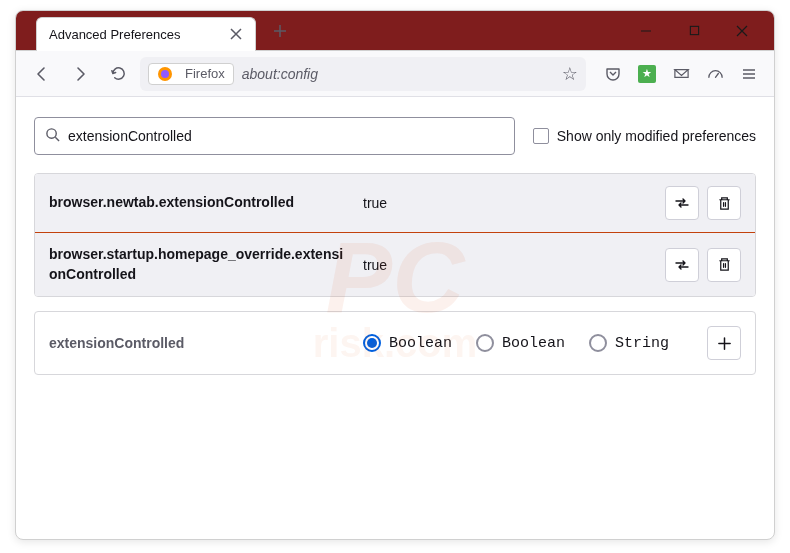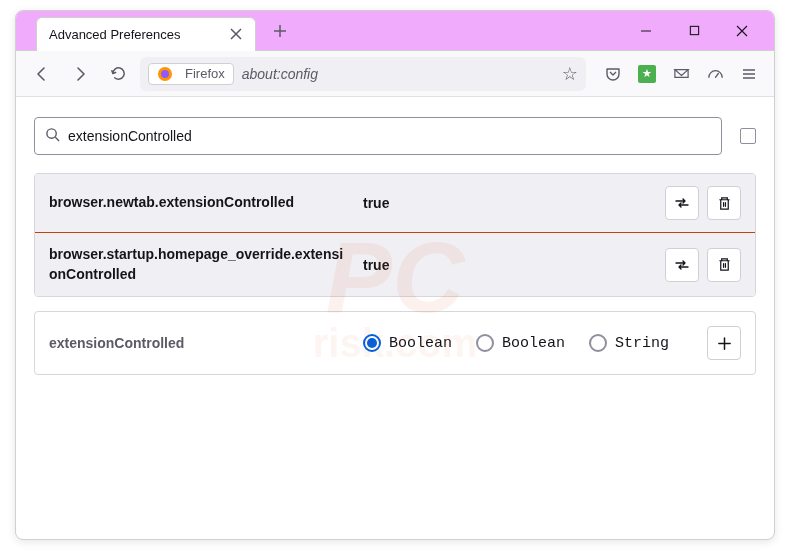--- a/index.html
+++ b/index.html
@@ -18,21 +18,21 @@
       background: #fff;
       border: 1px solid #d0d0d0;
       border-radius: 8px;
       overflow: hidden;
       box-shadow: 0 2px 8px rgba(0,0,0,0.1);
     }
     .titlebar {
       display: flex;
       align-items: center;
       height: 40px;
-      background: #f0abfc;
+      background: #7f1d1d;
       border-bottom: 1px solid #d0d0d0;
     }
     .tab {
       display: flex;
       align-items: center;
       height: 34px;
       background: #fff;
       border: 1px solid #d0d0d0;
       border-bottom: none;
       border-radius: 6px 6px 0 0;
@@ -90,21 +90,21 @@
     .checkbox-label { display:flex; align-items:center; gap:8px; font-size:14px; color:#15141a; cursor:pointer;}
     .checkbox { width:16px; height:16px; border:1px solid #8f8f9d; border-radius:2px; background:#fff;}
     
     .prefs-table { border:1px solid #d7d7db; border-radius:4px; overflow:hidden;}
     .pref-row {
       display:flex; align-items:center; padding:12px 14px; gap:14px;
       background:#f0f0f4; border-bottom:1px solid #c2410c;
     }
     .pref-row:last-child { border-bottom:none; }
     .pref-name { font-size:14px; font-weight:700; color:#15141a; width:300px; word-wrap:break-word; line-height:1.4;}
-    .pref-value { font-size:14px; font-weight:700; color:#15141a; flex:1;}
+    .pref-value { font-size:14px; font-weight:400; color:#15141a; flex:1;}
     .pref-actions { display:flex; gap:8px;}
     .act-btn {
       width:34px; height:34px; display:flex; align-items:center; justify-content:center;
       background:#fff; border:1px solid #cfcfd8; border-radius:4px; cursor:pointer; color:#15141a;
     }
     
     .new-pref {
       display:flex; align-items:center; padding:14px; gap:14px; margin-top:14px;
       border:1px solid #d7d7db; border-radius:4px;
     }
@@ -223,20 +223,21 @@
         <span class="search-icon">
           <svg width="15" height="15" viewBox="0 0 16 16">
               <circle cx="7" cy="7" r="5" stroke="currentColor" stroke-width="1.5" fill="none"></circle>
               <path d="M11 11 L15 15" stroke="currentColor" stroke-width="1.5"></path>
             </svg>
         </span>
         <input class="search-input" value="extensionControlled" style="">
       </div>
       <label class="checkbox-label">
         <span class="checkbox"></span>
+        <span>Show only modified preferences</span>
       </label>
     </div>
 
     <div class="prefs-table">
       <div class="pref-row">
         <div class="pref-name">browser.newtab.extensionControlled</div>
         <div class="pref-value">true</div>
         <div class="pref-actions">
           <div class="act-btn">
             <svg width="16" height="16" viewBox="0 0 16 16">

